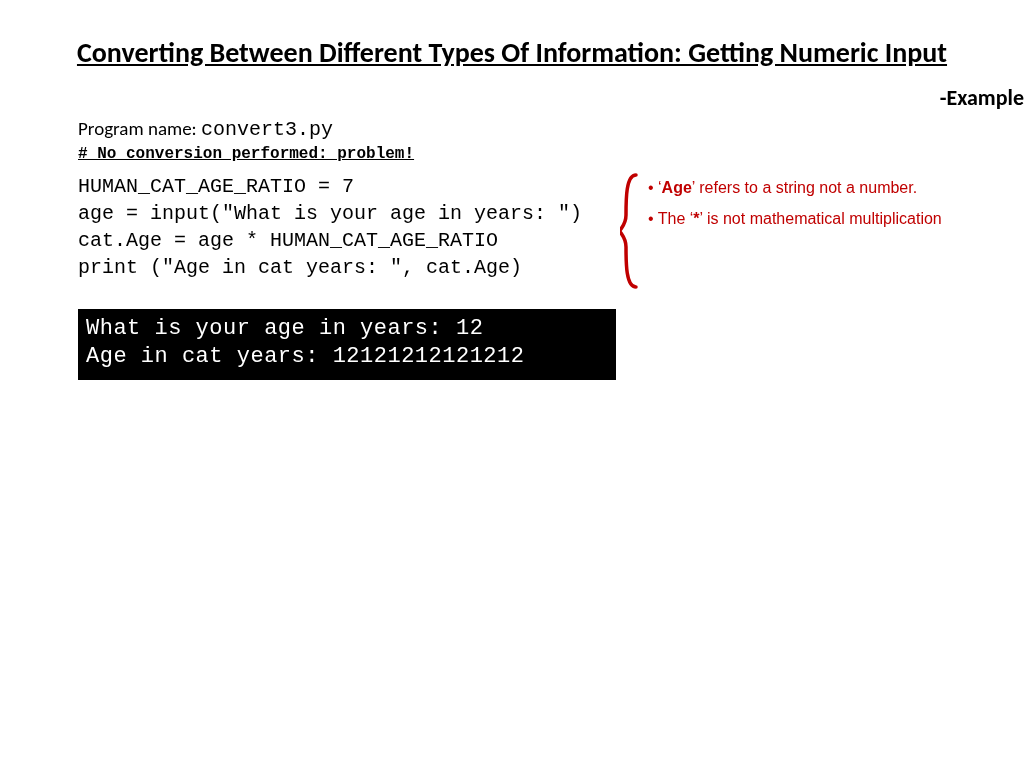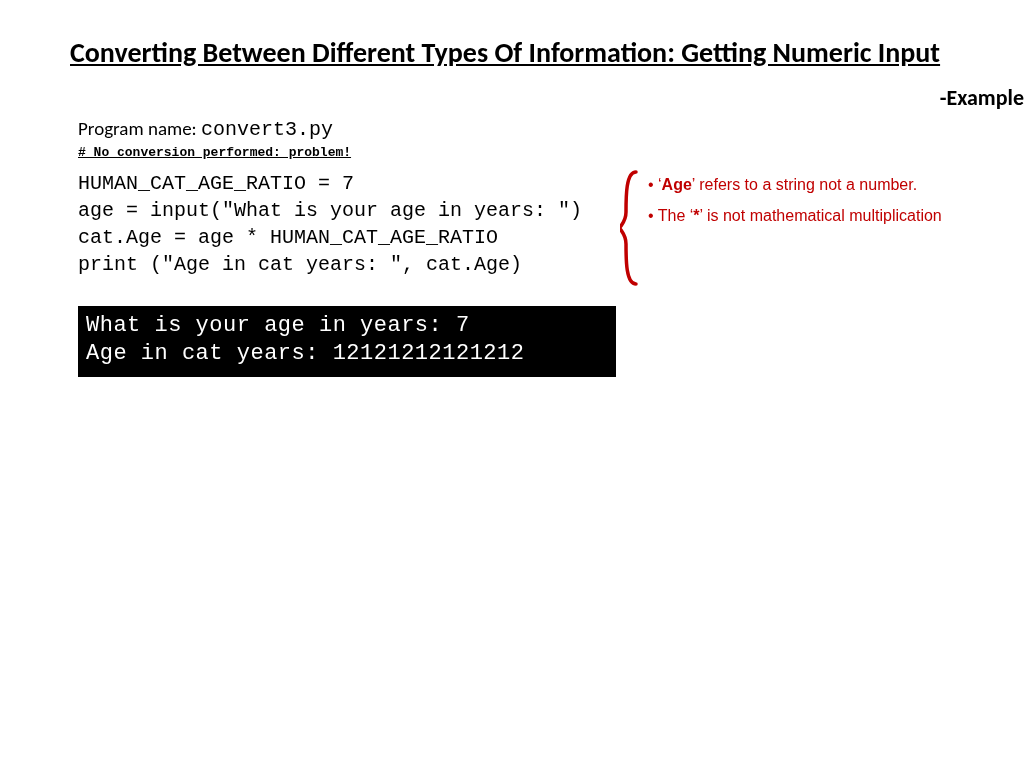--- a/index.html
+++ b/index.html
@@ -11,21 +11,21 @@
     font-family: Calibri, Arial, sans-serif;
     color: #000;
   }
   .slide {
     position: relative;
     width: 1024px;
     height: 768px;
     box-sizing: border-box;
   }
   .title {
-    text-align: left;
+    text-align: center;
     font-size: 28px;
     font-weight: bold;
     text-decoration: underline;
     margin: 36px 70px 10px 70px;
     line-height: 1.2;
   }
   .bullet-main {
     font-size: 30px;
     margin: 24px 50px 0 70px;
     line-height: 1.25;
@@ -47,21 +47,21 @@
   .program-name {
     font-size: 19px;
     margin: 6px 0 0 78px;
   }
   .program-name .file {
     font-family: "Courier New", monospace;
     font-size: 20px;
   }
   .code-comment {
     font-family: "Courier New", monospace;
-    font-size: 13px;
+    font-size: 16px;
     font-weight: bold;
     text-decoration: underline;
     margin: 4px 0 0 78px;
   }
   .code-body {
     font-family: Liberation Mono, monospace;
     font-size: 20px;
     white-space: pre;
     margin: 2px 0 0 78px;
     line-height: 1.35;
@@ -144,17 +144,17 @@
           <span>• ‘</span><b>Age</b><span>’ refers to a string not a number.</span>
         </div>
         <div class="note">
           <span>• The ‘</span><b>*</b><span>’ is not mathematical multiplication</span>
         </div>
       </div>
     </div>
   </div>
 
   <div class="terminal">
-    <div>What is your age in years: 7</div>
+    <div>What is your age in years: 12</div>
     <div>Age in cat years:  12121212121212</div>
   </div>
 
 </div>
 
 </body></html>

